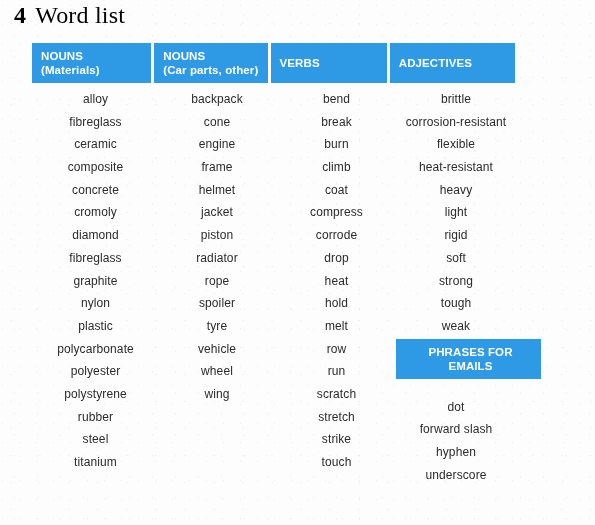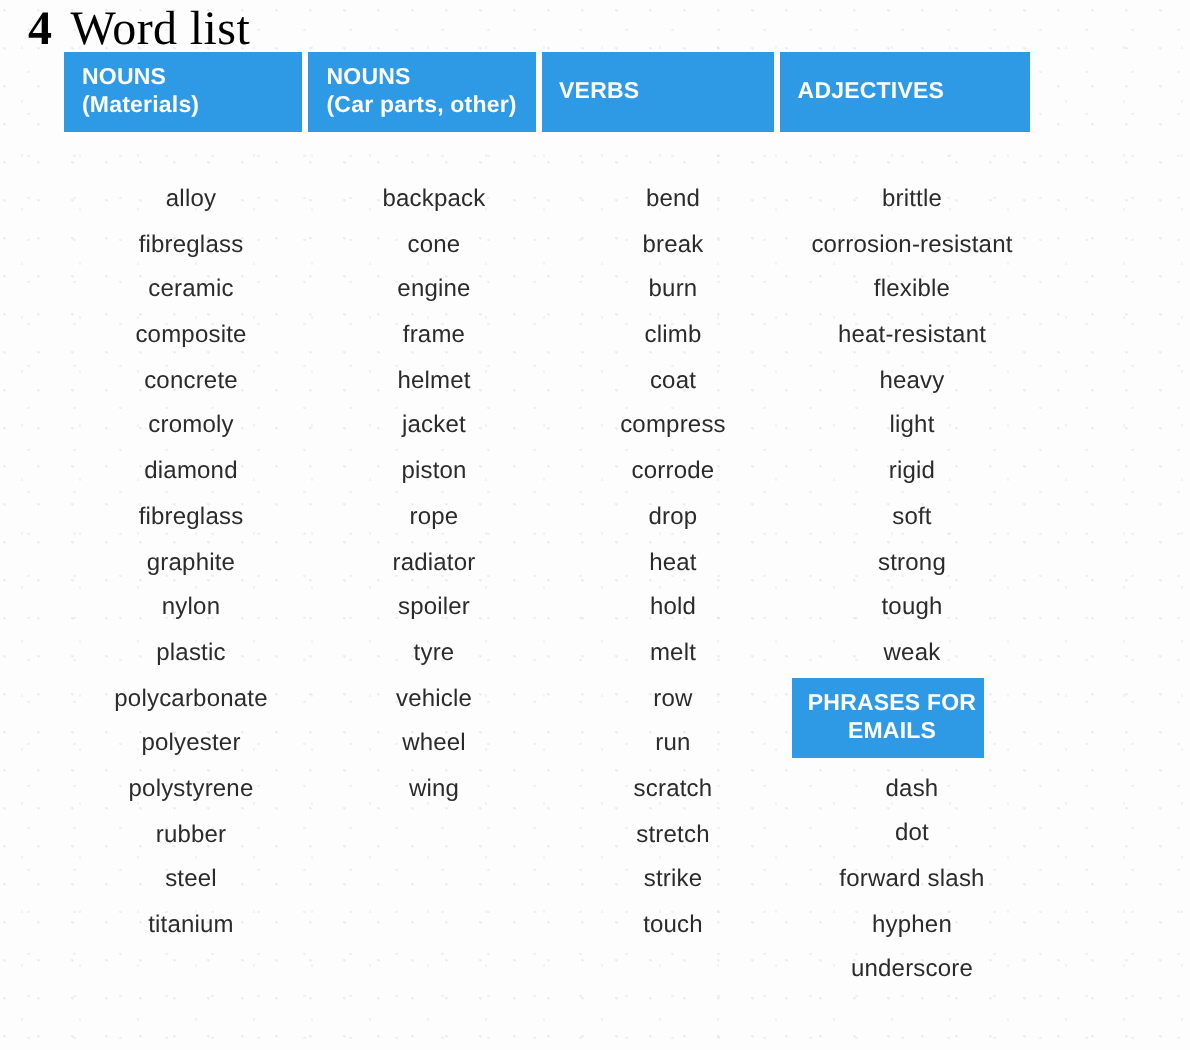--- a/index.html
+++ b/index.html
@@ -39,21 +39,21 @@
     font-weight: bold;
     margin-right: 9px;
   }
   .page-title .txt {
     font-weight: normal;
   }
 
   .table {
     position: absolute;
     left: 32px;
-    top: 26px;
+    top: 43px;
     width: 483px;
   }
   .header-row {
     display: flex;
     height: 40px;
   }
   .hcell {
     background: #2e9ae6;
     color: #ffffff;
     font-size: 11.5px;
@@ -100,25 +100,25 @@
     line-height: 22.7px;
     white-space: nowrap;
     letter-spacing: 0.1px;
   }
   .subhead {
     background: #2e9ae6;
     color: #ffffff;
     font-size: 11.5px;
     font-weight: bold;
     line-height: 14px;
-    width: 96px;
+    width: 145px;
     height: 40px;
     box-sizing: border-box;
     padding: 6px 0 0 4px;
-    margin: 1px 0 4px -1px;
+    margin: 1px 0 17px -1px;
     letter-spacing: 0.1px;
   }
 </style>
 </head>
 <body>
 
 <div class="page"></div>
 
 <div class="page-title">
   <span class="num">4</span><span class="txt">Word list</span>
@@ -167,22 +167,22 @@
       <div class="word">titanium</div>
     </div>
   <div class="col c2">
       <div class="word">backpack</div>
       <div class="word">cone</div>
       <div class="word">engine</div>
       <div class="word">frame</div>
       <div class="word">helmet</div>
       <div class="word">jacket</div>
       <div class="word">piston</div>
+      <div class="word">radiator</div>
       <div class="word">rope</div>
-      <div class="word">radiator</div>
       <div class="word">spoiler</div>
       <div class="word">tyre</div>
       <div class="word">vehicle</div>
       <div class="word">wheel</div>
       <div class="word">wing</div>
     </div>
   <div class="col c3">
       <div class="word">bend</div>
       <div class="word">break</div>
       <div class="word">burn</div>
@@ -210,19 +210,18 @@
       <div class="word">light</div>
       <div class="word">rigid</div>
       <div class="word">soft</div>
       <div class="word">strong</div>
       <div class="word">tough</div>
       <div class="word">weak</div>
       <div class="subhead">
         <div>PHRASES FOR</div>
         <div>EMAILS</div>
       </div>
-      <div class="word">dash</div>
       <div class="word">dot</div>
       <div class="word">forward slash</div>
       <div class="word">hyphen</div>
       <div class="word">underscore</div>
     </div>
 </div>
 
 </body></html>

